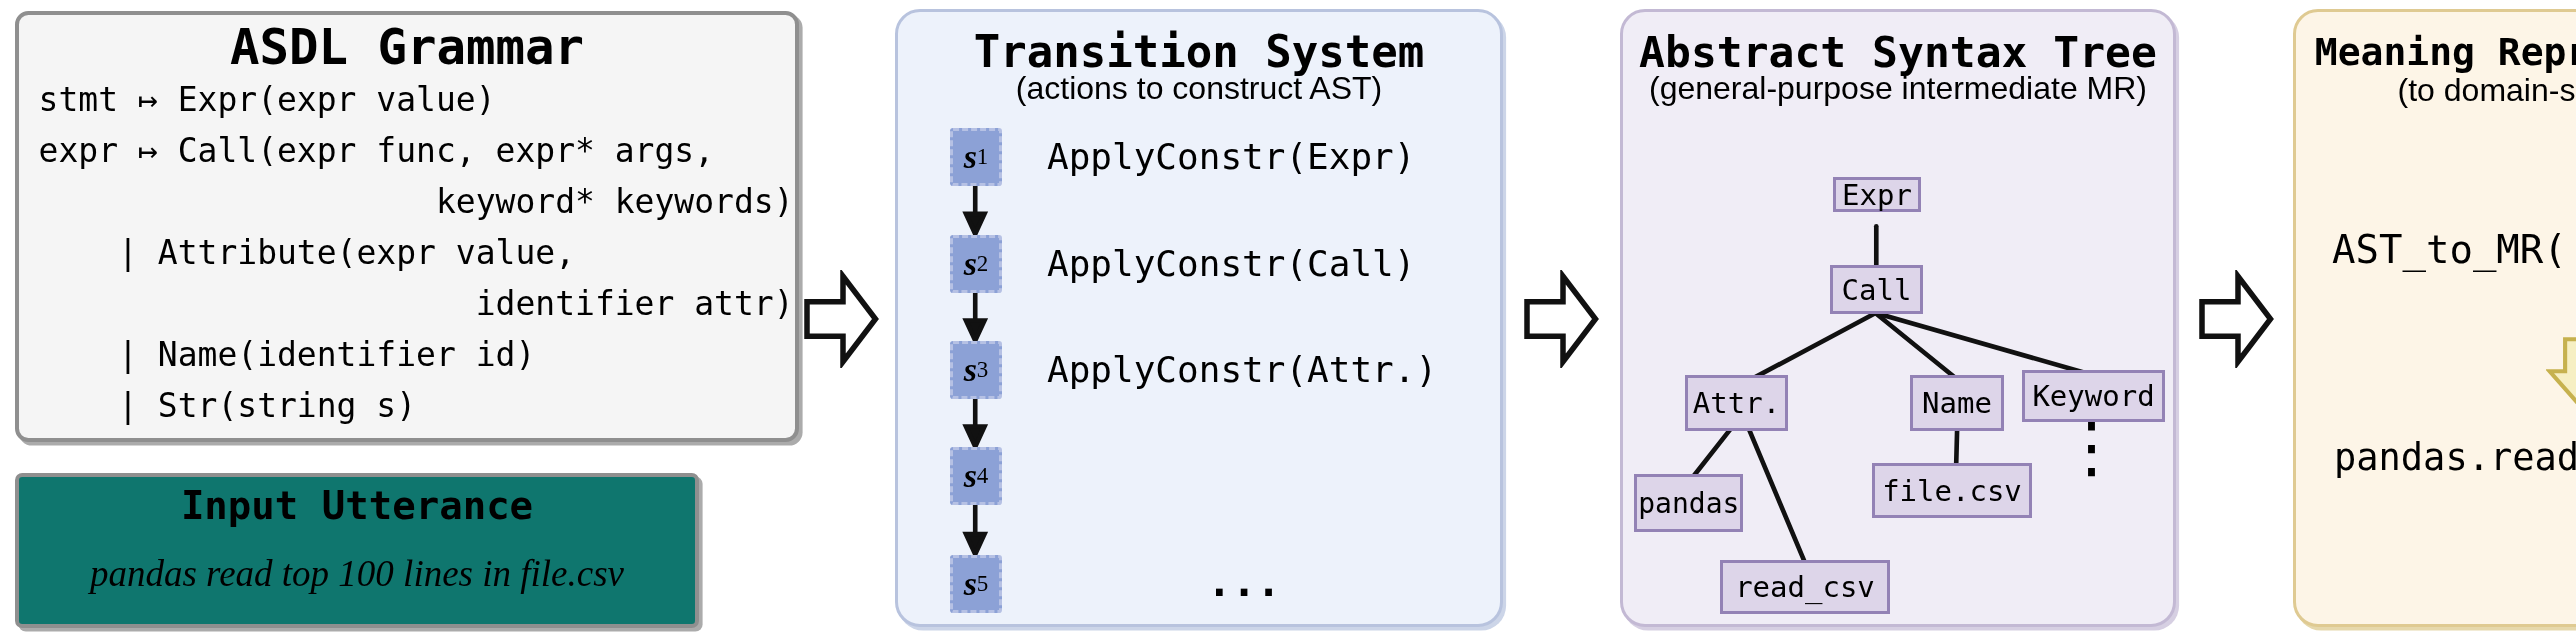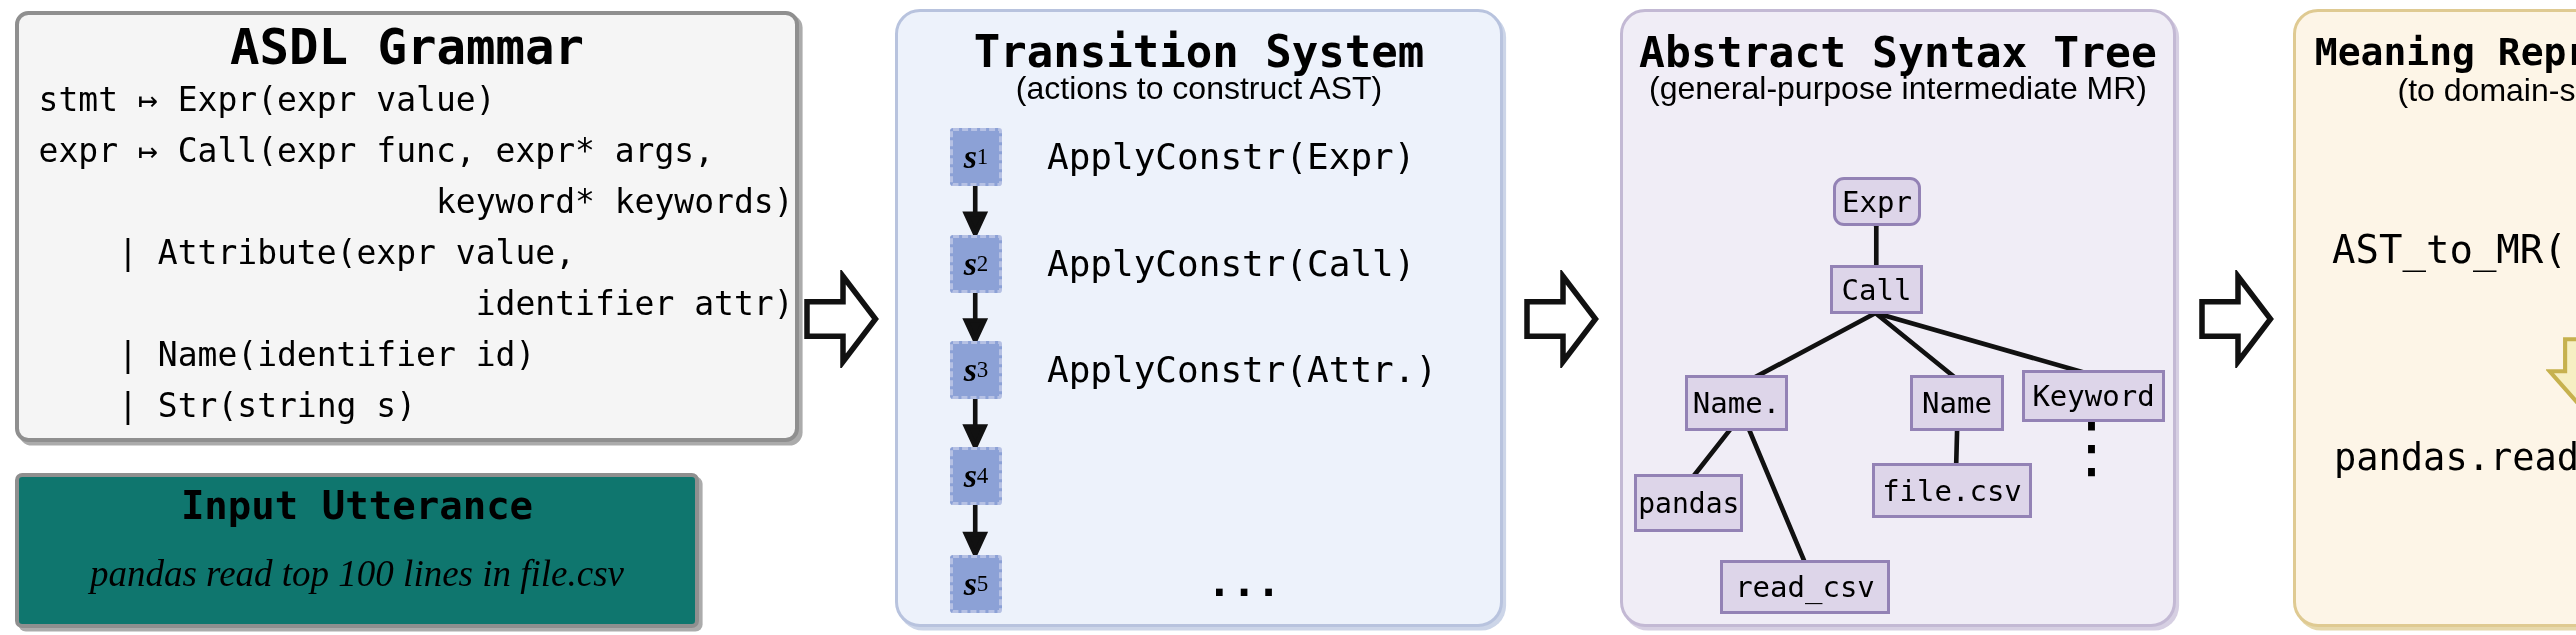--- a/index.html
+++ b/index.html
@@ -33,21 +33,21 @@
   .action{position:absolute;left:149px;height:52px;line-height:52px;font-size:36px;white-space:pre;}
   .action.dots{left:309px;font-weight:bold;font-size:41px;}
   .flow-svg{position:absolute;left:0;top:0;}
   
   #p-ast{left:1620px;top:9.3px;width:556px;height:618px;background:#f0edf6;
          border:3.1px solid #c3b9d4;border-radius:25px;box-shadow:3.1px 3.6px 0 #d6cfe2;}
   #p-ast .g-title{top:13.4px;font-size:43px;line-height:52px;}
   #p-ast .subtitle{top:56px;}
   .node{position:absolute;box-sizing:border-box;background:#ddd5e9;border:3.6px solid #9382b5;
         display:flex;align-items:center;justify-content:center;font-size:29px;}
-  #n-expr{left:210px;top:165px;width:88px;height:49px;border-radius:11px;}
+  #n-expr{left:210px;top:165px;width:88px;height:35px;}
   #n-call{left:207px;top:253px;width:93px;height:49px;}
   #n-attr{left:62px;top:363px;width:103px;height:56px;}
   #n-name{left:287px;top:363px;width:94px;height:56px;}
   #n-keyword{left:399px;top:358px;width:143px;height:52px;}
   #n-pandas{left:11.3px;top:462px;width:109px;height:58px;font-size:28px;}
   #n-filecsv{left:249px;top:451px;width:160px;height:55px;}
   #n-readcsv{left:97px;top:548px;width:170px;height:54px;}
   #ast-dots{position:absolute;left:435px;top:407px;width:62px;height:67px;text-align:center;
             font-family:"DejaVu Serif",serif;font-size:67px;line-height:57px;}
   
@@ -149,21 +149,21 @@
         <line x1="492" y1="586" x2="655" y2="718"></line>
         <line x1="496" y1="586" x2="902" y2="702"></line>
         <line x1="208" y1="811" x2="138" y2="900"></line>
         <line x1="245" y1="811" x2="352" y2="1066"></line>
         <line x1="649" y1="811" x2="646" y2="924"></line>
       </g>
     </svg>
 
     <div class="node" id="n-expr">Expr</div>
     <div class="node" id="n-call">Call</div>
-    <div class="node" id="n-attr">Name.</div>
+    <div class="node" id="n-attr">Attr.</div>
     <div class="node" id="n-name">Name</div>
     <div class="node" id="n-keyword">Keyword</div>
     <div class="node" id="n-pandas">pandas</div>
     <div class="node" id="n-filecsv">file.csv</div>
     <div class="node" id="n-readcsv">read_csv</div>
     <div id="ast-dots">⋮</div>
   </div>
 
   <svg class="block-arrow" style="left:2199px" viewBox="0 0 150 195">
     <polygon points="6,63 78,63 78,12 143,97.5 78,183 78,132 6,132" fill="#ffffff" stroke="#111111" stroke-width="11"></polygon>

